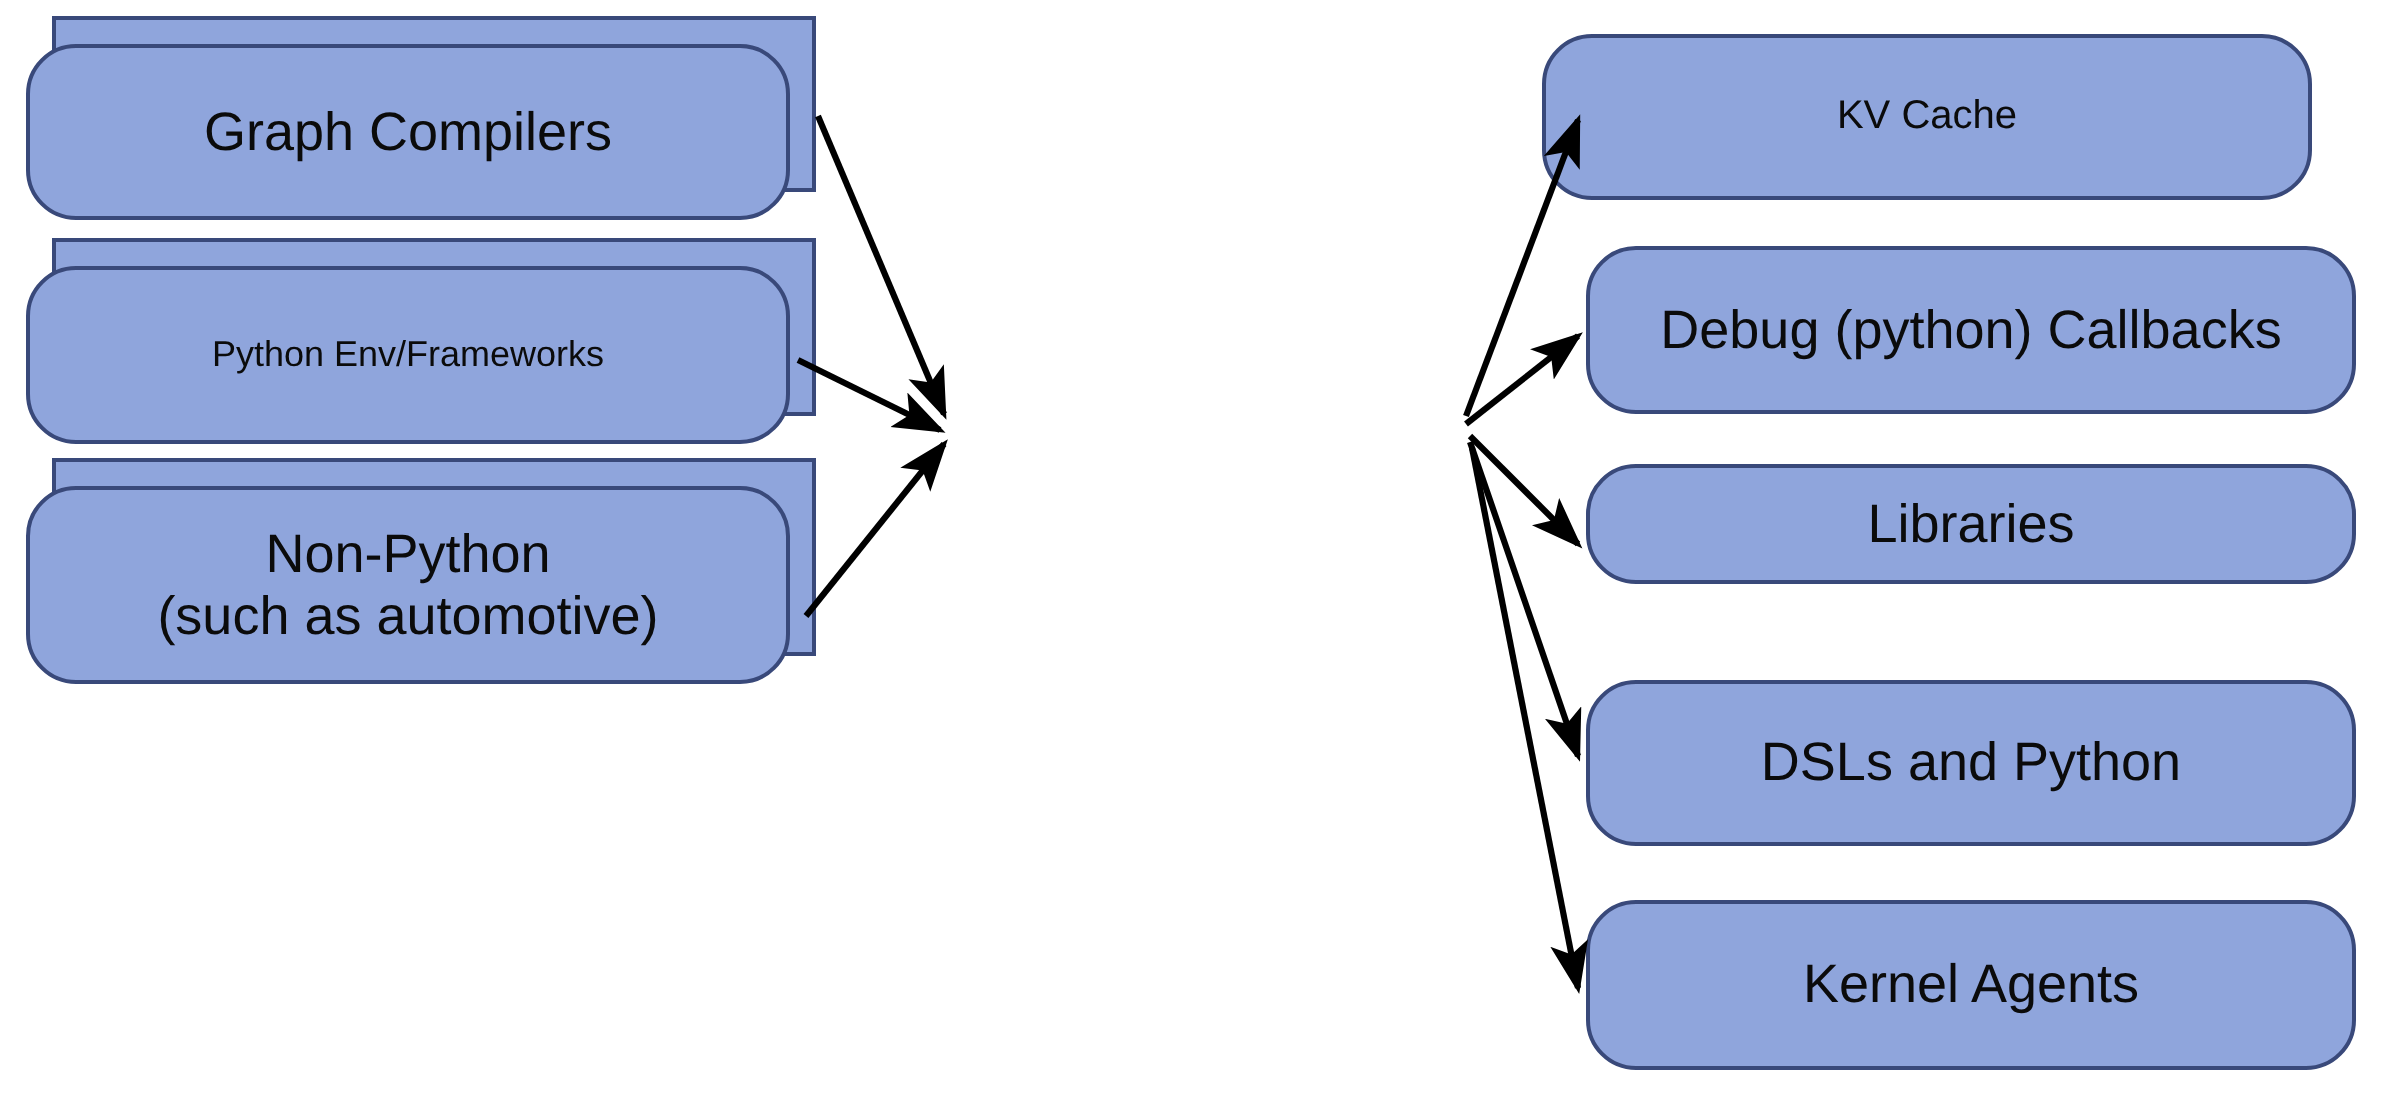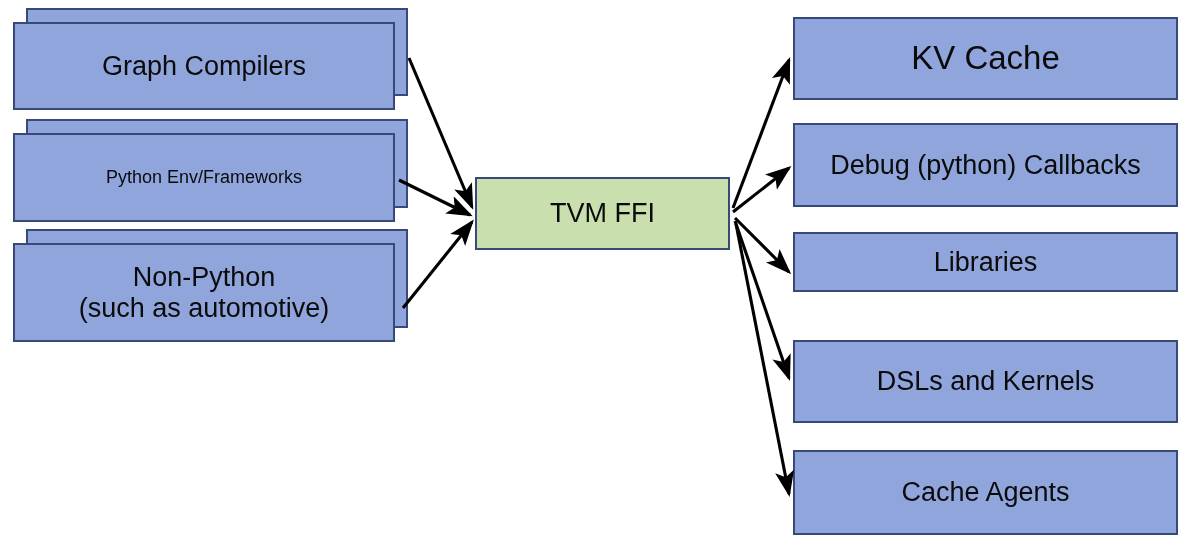--- a/index.html
+++ b/index.html
@@ -34,21 +34,21 @@
     box-sizing: border-box;
     border: 2px solid #39497A;
     display: flex;
     align-items: center;
     justify-content: center;
     text-align: center;
     color: #0b0b0b;
     line-height: 1.12;
     white-space: pre-line;
   }
-  .box-blue  { background: #8FA5DC; }
+  .box-blue  { background: #8FA5DC; border-radius: 25px; }
   .box-green { background: #C9E0AE; }
 
   
   .stack {
     position: absolute;
   }
   .stack .shadow-box {
     position: absolute;
     box-sizing: border-box;
     border: 2px solid #39497A;
@@ -85,30 +85,27 @@
         <div class="shadow-box" style="width: 382px; height: 89px;"></div>
         <div class="box box-blue front-box" style="width: 382px; height: 89px; font-size: 18px;"><span class="label">Python Env/Frameworks</span></div>
       </div>
       <div class="stack" style="left: 13px; top: 243px; width: 380px; height: 99px;">
         <div class="shadow-box" style="width: 382px; height: 99px;"></div>
         <div class="box box-blue front-box" style="width: 382px; height: 99px; font-size: 27px;"><span class="label">Non-Python
 (such as automotive)</span></div>
       </div>
     </div>
 
-  <div class="box box-green" id="hub-box" style="left: 475px; top: 177px; width: 255px; height: 73px; font-size: 27px;">
-    <span class="label">TVM FFI</span>
-  </div>
 
   <div id="consumer-group">
-      <div class="box box-blue" style="left: 793px; top: 17px; width: 385px; height: 83px; font-size: 33px;"><span class="label">KV Cache</span></div>
+      <div class="box box-blue" style="left: 771px; top: 17px; width: 385px; height: 83px; font-size: 20px;"><span class="label">KV Cache</span></div>
       <div class="box box-blue" style="left: 793px; top: 123px; width: 385px; height: 84px; font-size: 27px;"><span class="label">Debug (python) Callbacks</span></div>
       <div class="box box-blue" style="left: 793px; top: 232px; width: 385px; height: 60px; font-size: 27px;"><span class="label">Libraries</span></div>
-      <div class="box box-blue" style="left: 793px; top: 340px; width: 385px; height: 83px; font-size: 27px;"><span class="label">DSLs and Kernels</span></div>
-      <div class="box box-blue" style="left: 793px; top: 450px; width: 385px; height: 85px; font-size: 27px;"><span class="label">Cache Agents</span></div>
+      <div class="box box-blue" style="left: 793px; top: 340px; width: 385px; height: 83px; font-size: 27px;"><span class="label">DSLs and Python</span></div>
+      <div class="box box-blue" style="left: 793px; top: 450px; width: 385px; height: 85px; font-size: 27px;"><span class="label">Kernel Agents</span></div>
     </div>
 
   <svg id="arrow-layer" viewBox="0 0 1200 549" xmlns="http://www.w3.org/2000/svg">
     <defs>
       <marker id="ah" markerWidth="9" markerHeight="9" refX="7.4" refY="3.1" orient="auto" markerUnits="strokeWidth">
         <path d="M0,0 L8.4,3.1 L0,6.2 L1.9,3.1 z" fill="#000000"></path>
       </marker>
     </defs>
     <g id="arrows-in" stroke="#000000" stroke-width="3.1" fill="none">
         <line x1="409" y1="58" x2="472" y2="207" marker-end="url(#ah)" stroke-linecap="butt"></line>

